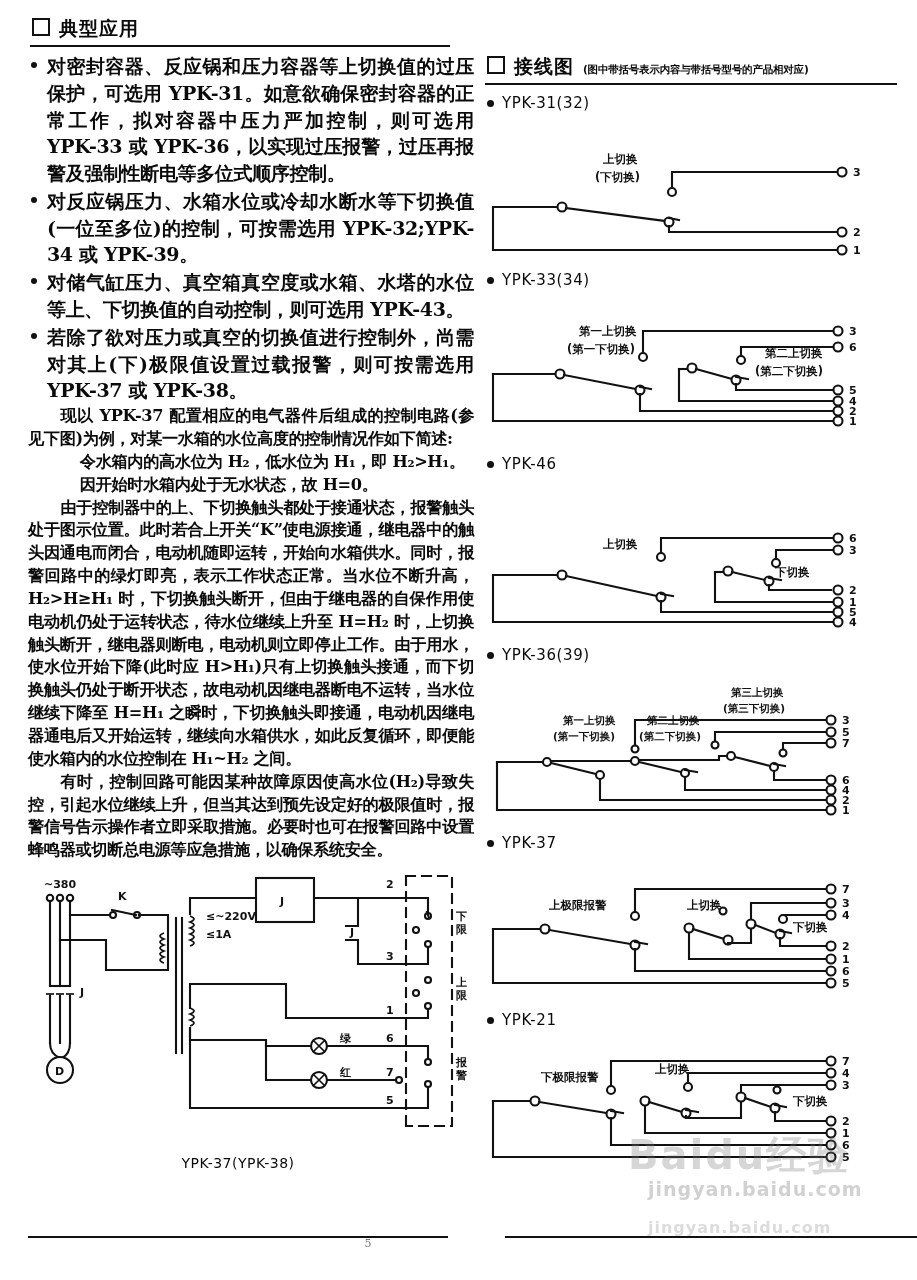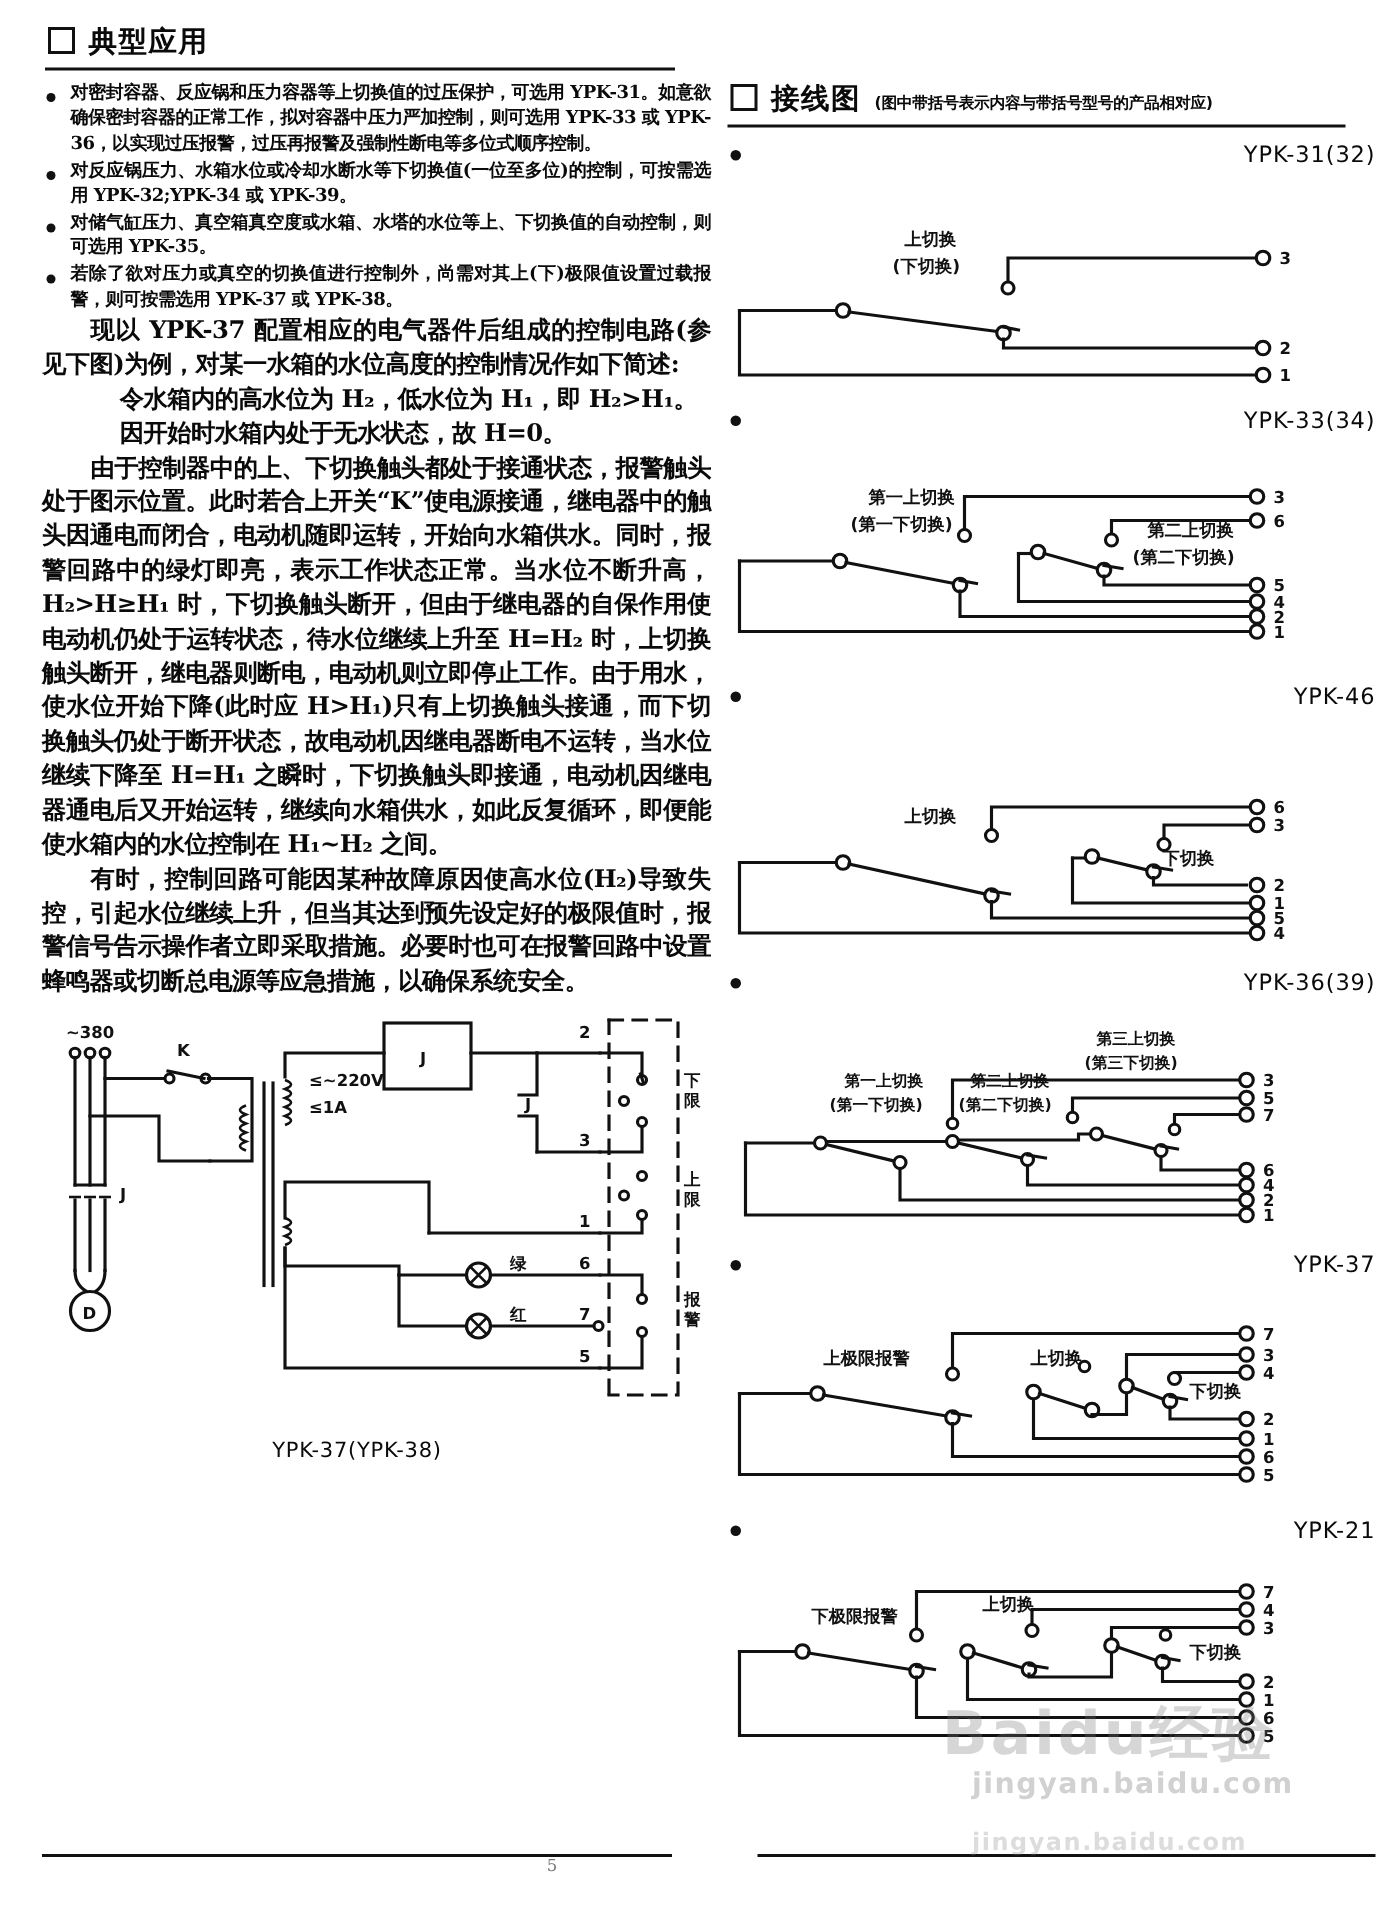--- a/index.html
+++ b/index.html
@@ -23,21 +23,21 @@
     width: 736px;
     height: 1280px;
   }
 
   .column {
     position: absolute;
     top: 0;
     height: 1280px;
   }
   .col-left  { left: 28px;  width: 446px; }
-  .col-right { left: 483px; width: 434px; text-align: right; }
+  .col-right { left: 483px; width: 434px; }
 
   
   .section-head {
     position: relative;
     display: flex;
     align-items: flex-end;
     gap: 9px;
     padding: 18px 0 4px 4px;
   }
   .head-box {
@@ -68,21 +68,21 @@
     background: #111;
     margin: 3px 0 0 2px;
   }
 
   
   .bullets { margin: 6px 0 0 0; padding: 0; list-style: none; }
   .bullets li {
     position: relative;
     padding-left: 19px;
     margin-bottom: 1px;
-    font-size: 12px;
+    font-size: 19px;
     line-height: 1.41;
     font-family: "DejaVu Serif", "Liberation Serif", serif;
     font-weight: bold;
     letter-spacing: -0.35px;
     text-align: justify;
   }
   .bullets li::before {
     content: "";
     position: absolute;
     left: 3px;
@@ -219,21 +219,21 @@
 
     <div class="section-head">
       <span class="head-box"></span>
       <span class="head-title">典型应用</span>
     </div>
     <div class="head-rule" style="width:420px;"></div>
 
     <ul class="bullets">
       <li>对密封容器、反应锅和压力容器等上切换值的过压保护，可选用 YPK-31。如意欲确保密封容器的正常工作，拟对容器中压力严加控制，则可选用 YPK-33 或 YPK-36，以实现过压报警，过压再报警及强制性断电等多位式顺序控制。</li>
       <li>对反应锅压力、水箱水位或冷却水断水等下切换值(一位至多位)的控制，可按需选用 YPK-32;YPK-34 或 YPK-39。</li>
-      <li>对储气缸压力、真空箱真空度或水箱、水塔的水位等上、下切换值的自动控制，则可选用 YPK-35。</li>
+      <li>对储气缸压力、真空箱真空度或水箱、水塔的水位等上、下切换值的自动控制，则可选用 YPK-43。</li>
       <li>若除了欲对压力或真空的切换值进行控制外，尚需对其上(下)极限值设置过载报警，则可按需选用 YPK-37 或 YPK-38。</li>
     </ul>
 
     <p class="para indent1">现以 YPK-37 配置相应的电气器件后组成的控制电路(参见下图)为例，对某一水箱的水位高度的控制情况作如下简述:</p>
     <p class="para indent2">令水箱内的高水位为 H₂，低水位为 H₁，即 H₂&gt;H₁。</p>
     <p class="para indent2">因开始时水箱内处于无水状态，故 H=0。</p>
     <p class="para indent1">由于控制器中的上、下切换触头都处于接通状态，报警触头处于图示位置。此时若合上开关“K”使电源接通，继电器中的触头因通电而闭合，电动机随即运转，开始向水箱供水。同时，报警回路中的绿灯即亮，表示工作状态正常。当水位不断升高，H₂&gt;H≥H₁ 时，下切换触头断开，但由于继电器的自保作用使电动机仍处于运转状态，待水位继续上升至 H=H₂ 时，上切换触头断开，继电器则断电，电动机则立即停止工作。由于用水，使水位开始下降(此时应 H&gt;H₁)只有上切换触头接通，而下切换触头仍处于断开状态，故电动机因继电器断电不运转，当水位继续下降至 H=H₁ 之瞬时，下切换触头即接通，电动机因继电器通电后又开始运转，继续向水箱供水，如此反复循环，即便能使水箱内的水位控制在 H₁~H₂ 之间。</p>
     <p class="para indent1">有时，控制回路可能因某种故障原因使高水位(H₂)导致失控，引起水位继续上升，但当其达到预先设定好的极限值时，报警信号告示操作者立即采取措施。必要时也可在报警回路中设置蜂鸣器或切断总电源等应急措施，以确保系统安全。</p>
 
     <div style="margin-top:6px;">

